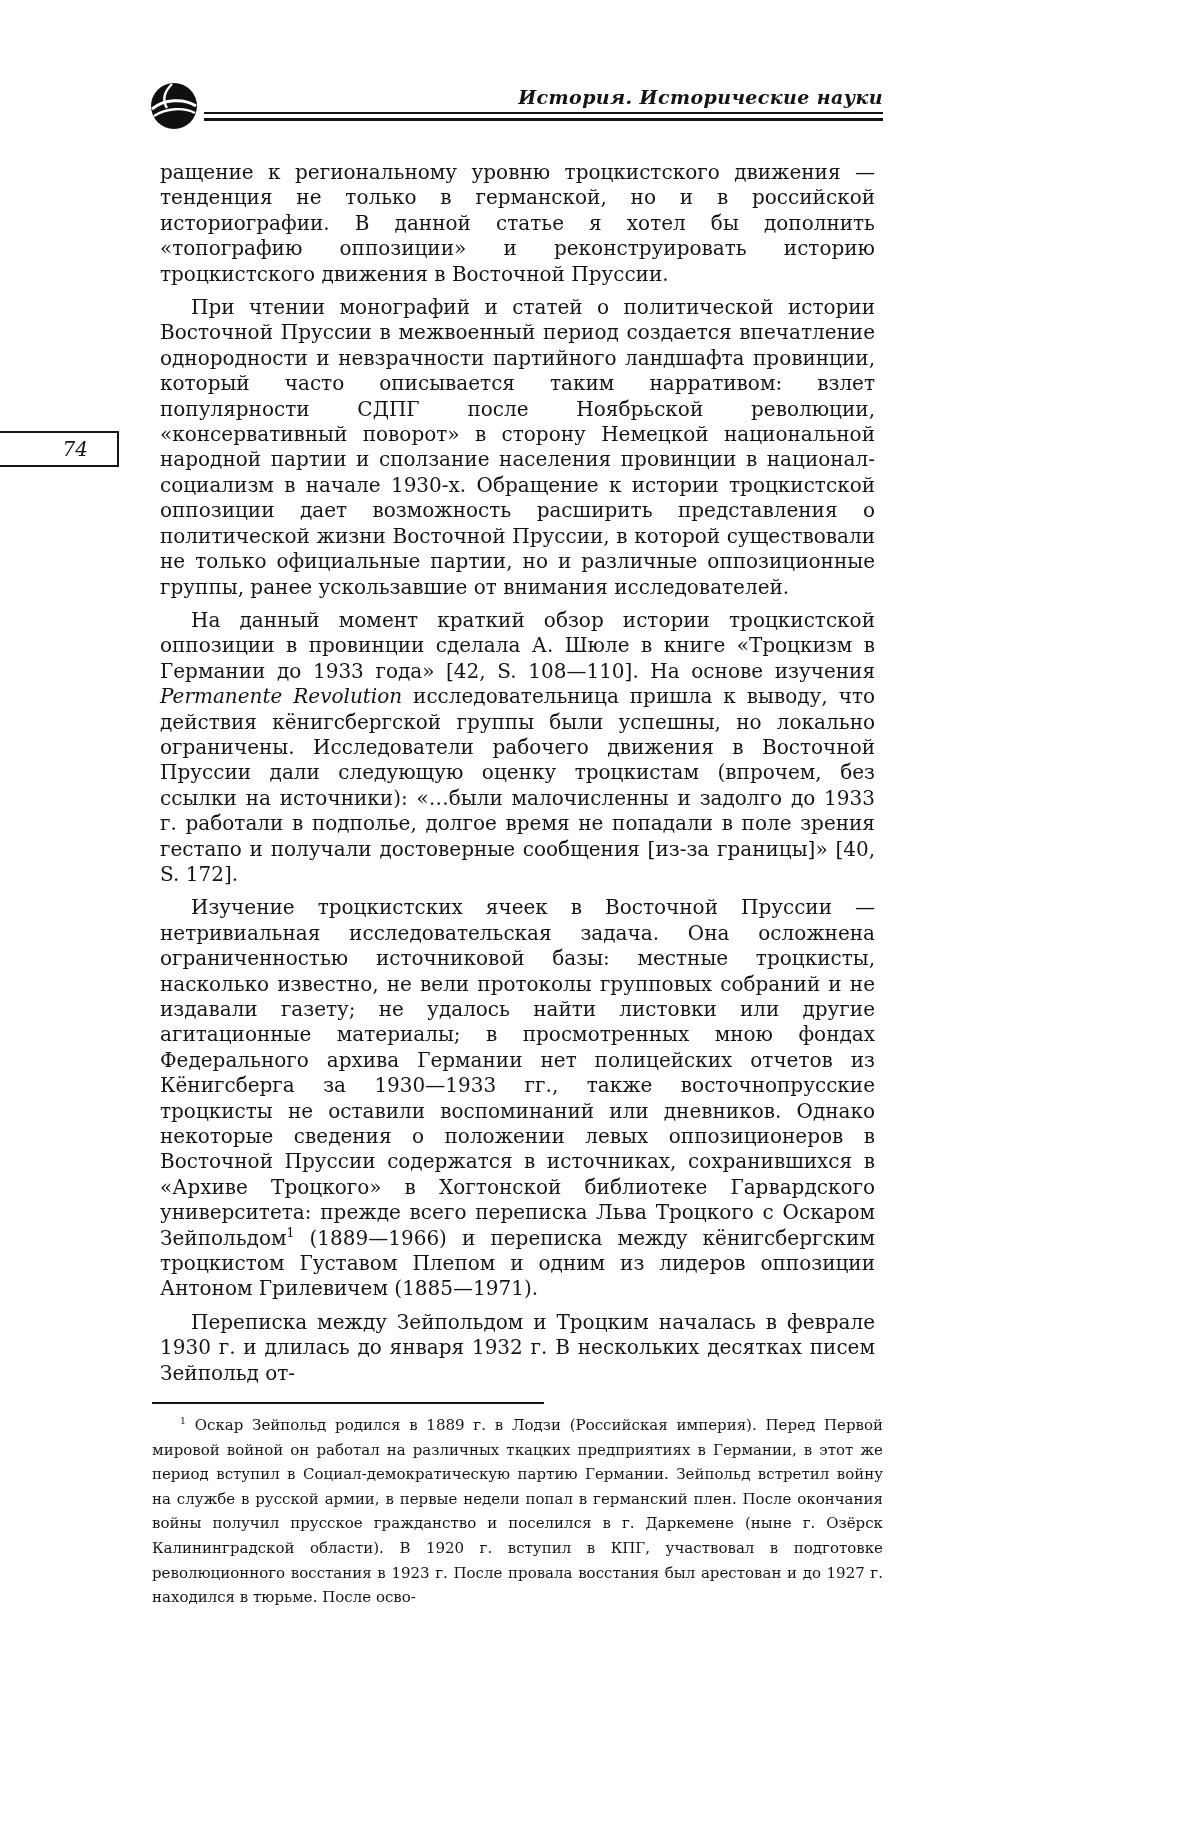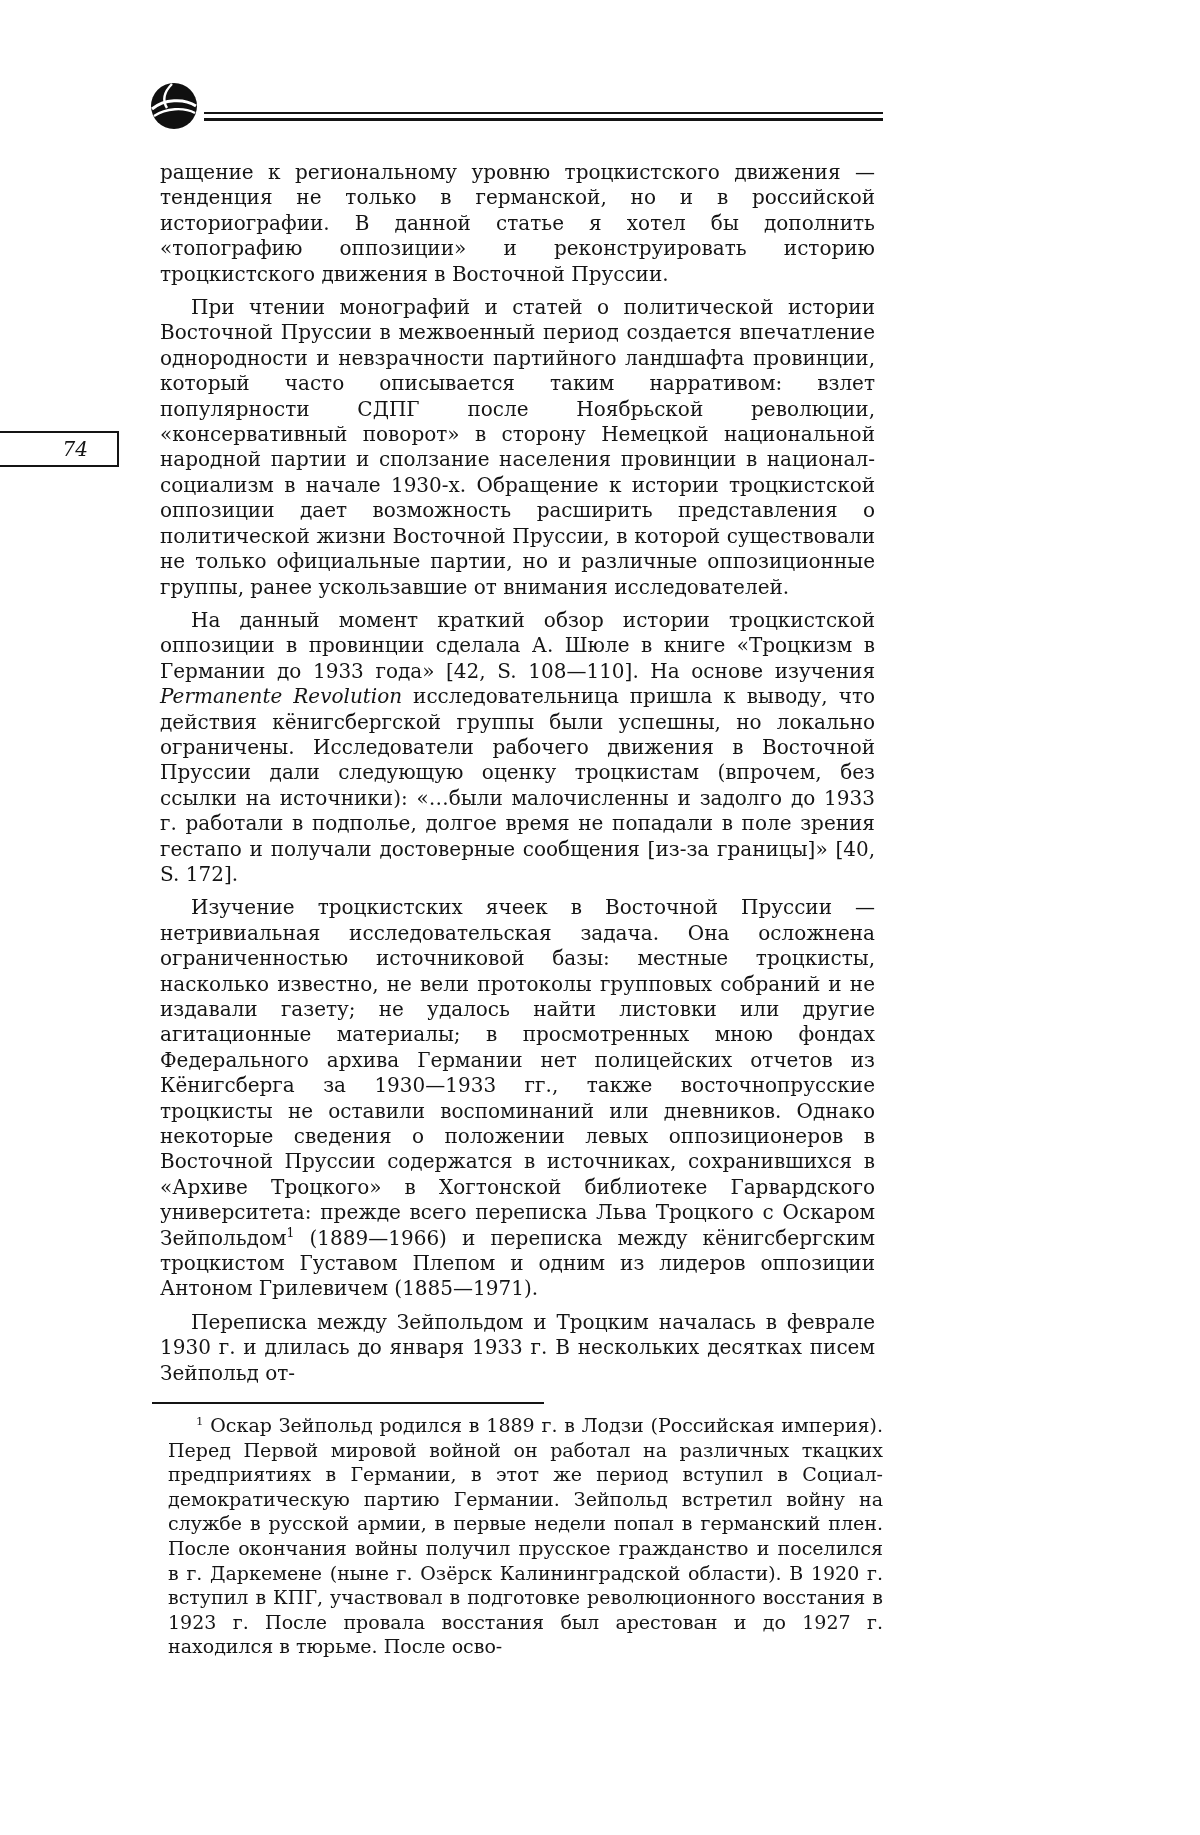--- a/index.html
+++ b/index.html
@@ -35,53 +35,54 @@
   .para {
     margin: 8px; text-align: justify; text-indent: 31px;
     font-size: 20px; line-height: 25.4px;
   }
   .para.no-indent { text-indent: 0; }
   .italic { font-style: italic; }
   sup { font-size: 0.62em; line-height: 0; vertical-align: super; }
 
   .footnote-rule { width: 392px; border-top: 2px solid #141414; margin-top: 16px; }
   .footnote {
-    margin: 9px 0 0 16px; text-align: justify; text-indent: 28px;
-    font-size: 19px; line-height: 24.6px;
+    margin: 9px 0 0 0; text-align: justify; text-indent: 28px;
+    font-size: 15px; line-height: 24.6px;
   }
 </style>
 </head>
 <body>
 
 <div class="page">
 
   <span class="logo">
     <svg width="48" height="48" viewBox="0 0 48 48" aria-hidden="true">
       <circle cx="24" cy="24" r="23" fill="#101010"></circle>
       <path d="M2 27 C14 17 34 16 46 24" fill="none" stroke="#ffffff" stroke-width="3"></path>
       <path d="M4 34 C16 26 34 25 45 31" fill="none" stroke="#ffffff" stroke-width="2.4"></path>
       <path d="M22 2 C14 10 12 18 17 26" fill="none" stroke="#ffffff" stroke-width="2.4"></path>
     </svg>
   </span>
+  <div class="header-title">История. Исторические науки</div>
   <div class="rule-thin"></div>
   <div class="rule-thick"></div>
 
   <div class="pagenum-box">
     <span>74</span>
   </div>
 
   <div class="column">
     <p class="para no-indent">ращение к региональному уровню троцкистского движения — тенденция не только в германской, но и в российской историографии. В данной статье я хотел бы дополнить «топографию оппозиции» и реконструировать историю троцкистского движения в Восточной Пруссии.</p>
 
     <p class="para">При чтении монографий и статей о политической истории Восточной Пруссии в межвоенный период создается впечатление однородности и невзрачности партийного ландшафта провинции, который часто описывается таким нарративом: взлет популярности СДПГ после Ноябрьской революции, «консервативный поворот» в сторону Немецкой национальной народной партии и сползание населения провинции в национал-социализм в начале 1930-х. Обращение к истории троцкистской оппозиции дает возможность расширить представления о политической жизни Восточной Пруссии, в которой существовали не только официальные партии, но и различные оппозиционные группы, ранее ускользавшие от внимания исследователей.</p>
 
     <p class="para"><span>На данный момент краткий обзор истории троцкистской оппозиции в провинции сделала А. Шюле в книге «Троцкизм в Германии до 1933 года» [42, S. 108—110]. На основе изучения </span><span class="italic">Permanente Revolution</span><span> исследовательница пришла к выводу, что действия кёнигсбергской группы были успешны, но локально ограничены. Исследователи рабочего движения в Восточной Пруссии дали следующую оценку троцкистам (впрочем, без ссылки на источники): «…были малочисленны и задолго до 1933 г. работали в подполье, долгое время не попадали в поле зрения гестапо и получали достоверные сообщения [из-за границы]» [40, S. 172].</span></p>
 
     <p class="para"><span>Изучение троцкистских ячеек в Восточной Пруссии — нетривиальная исследовательская задача. Она осложнена ограниченностью источниковой базы: местные троцкисты, насколько известно, не вели протоколы групповых собраний и не издавали газету; не удалось найти листовки или другие агитационные материалы; в просмотренных мною фондах Федерального архива Германии нет полицейских отчетов из Кёнигсберга за 1930—1933 гг., также восточнопрусские троцкисты не оставили воспоминаний или дневников. Однако некоторые сведения о положении левых оппозиционеров в Восточной Пруссии содержатся в источниках, сохранившихся в «Архиве Троцкого» в Хогтонской библиотеке Гарвардского университета: прежде всего переписка Льва Троцкого с Оскаром Зейпольдом</span><sup>1</sup><span> (1889—1966) и переписка между кёнигсбергским троцкистом Густавом Плепом и одним из лидеров оппозиции Антоном Грилевичем (1885—1971).</span></p>
 
-    <p class="para">Переписка между Зейпольдом и Троцким началась в феврале 1930 г. и длилась до января 1933 г. В нескольких десятках писем Зейпольд от-</p>
+    <p class="para">Переписка между Зейпольдом и Троцким началась в феврале 1930 г. и длилась до января 1932 г. В нескольких десятках писем Зейпольд от-</p>
 
     <div class="footnote-rule"></div>
 
     <p class="footnote"><sup>1</sup><span> Оскар Зейпольд родился в 1889 г. в Лодзи (Российская империя). Перед Первой мировой войной он работал на различных ткацких предприятиях в Германии, в этот же период вступил в Социал-демократическую партию Германии. Зейпольд встретил войну на службе в русской армии, в первые недели попал в германский плен. После окончания войны получил прусское гражданство и поселился в г. Даркемене (ныне г. Озёрск Калининградской области). В 1920 г. вступил в КПГ, участвовал в подготовке революционного восстания в 1923 г. После провала восстания был арестован и до 1927 г. находился в тюрьме. После осво-</span></p>
   </div>
 
 </div>
 
 </body></html>

